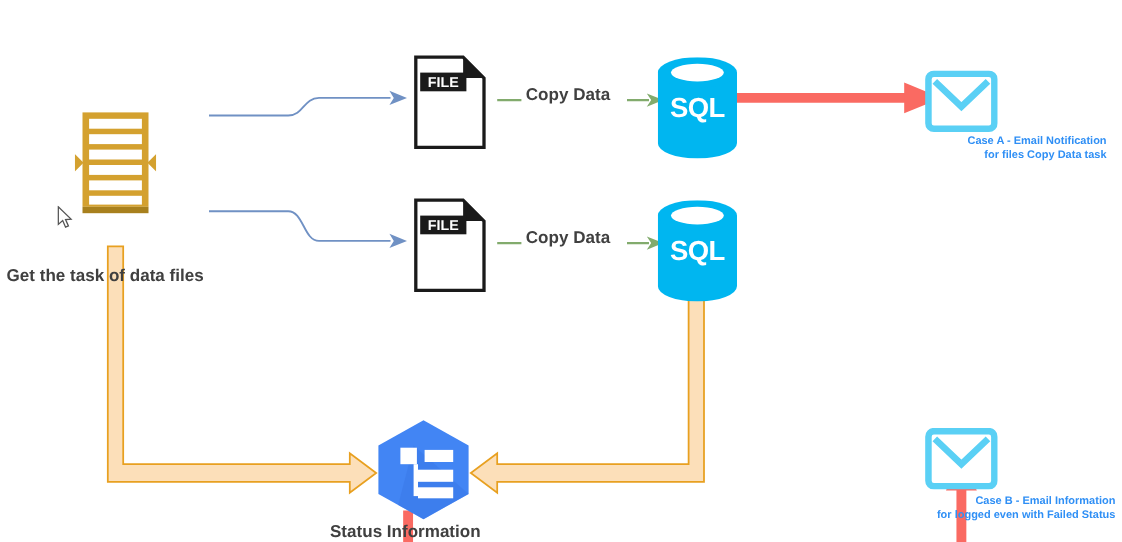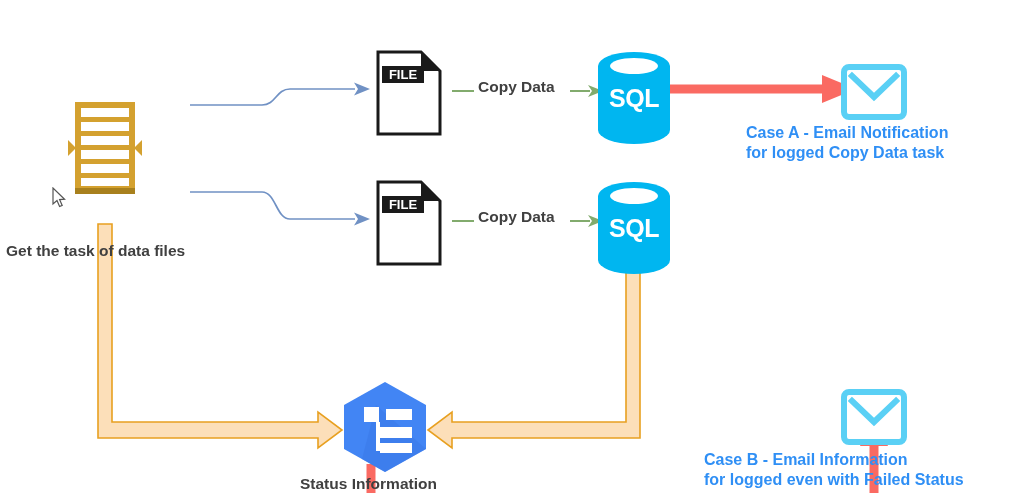--- a/index.html
+++ b/index.html
@@ -99,22 +99,22 @@
     white-space: nowrap;
   }
   .label-black {
     color: #404040;
     font-weight: bold;
     font-size: 15.5px;
   }
   .label-blue {
     color: #2f8ff5;
     font-weight: bold;
-    font-size: 16px;
-    text-align: left;
+    font-size: 10px;
+    text-align: right;
     line-height: 1.28;
     white-space: normal;
   }
   #lbl-foreach { left: 6px; top: 198px; }
   #lbl-copy1   { left: 478px; top: 34px; }
   #lbl-copy2   { left: 478px; top: 164px; }
   #lbl-logging { left: 300px; top: 431px; }
   #lbl-caseA   { left: 746px; top: 79px; width: 260px; }
   #lbl-caseB   { left: 704px; top: 406px; width: 310px; }
 
@@ -262,21 +262,21 @@
   <div class="label label-black" id="lbl-foreach">Get the task of data files</div>
 
   <div class="label label-black" id="lbl-copy1">Copy Data</div>
 
   <div class="label label-black" id="lbl-copy2">Copy Data</div>
 
   <div class="label label-black" id="lbl-logging">Status Information</div>
 
   <div class="label label-blue" id="lbl-caseA">
     <span>Case A - Email Notification</span><br>
-    <span>for logged Copy Data task</span>
+    <span>for files Copy Data task</span>
   </div>
 
   <div class="label label-blue" id="lbl-caseB">
     <span>Case B - Email Information</span><br>
     <span>for logged even with Failed Status</span>
   </div>
 
   <div class="cursor">
     <svg viewBox="0 0 16 22" width="16" height="22" xmlns="http://www.w3.org/2000/svg">
       <path d="M 1,1 L 1,17 L 5,13.5 L 7.6,19.5 L 10.2,18.4 L 7.6,12.6 L 12.6,12.2 Z" fill="#ffffff" stroke="#555555" stroke-width="1.2" stroke-linejoin="miter"></path>

